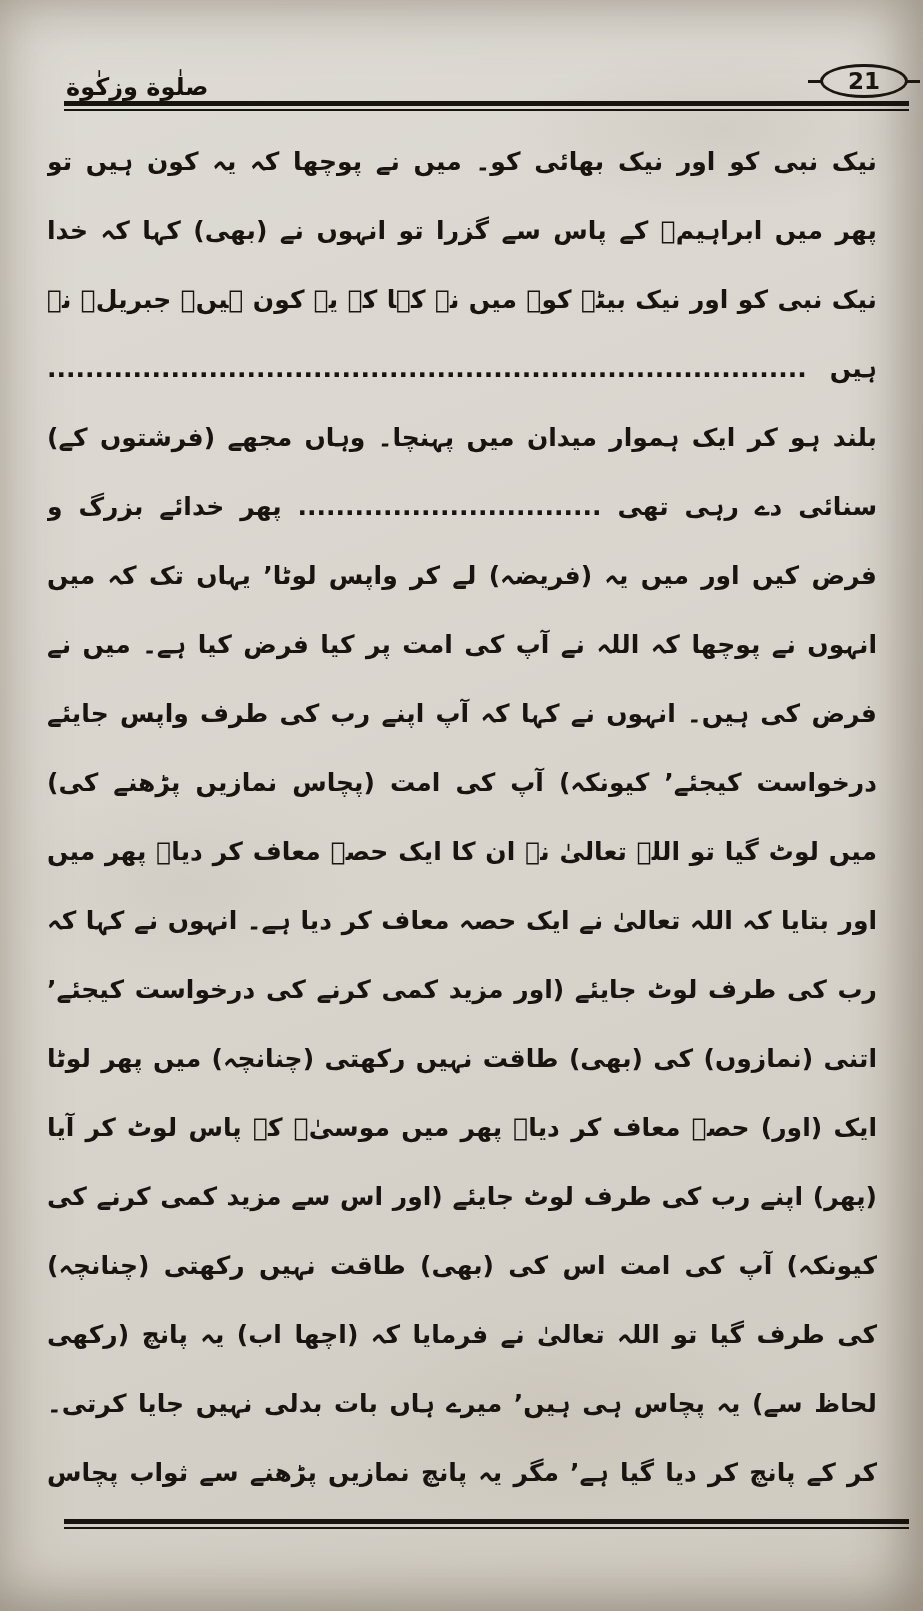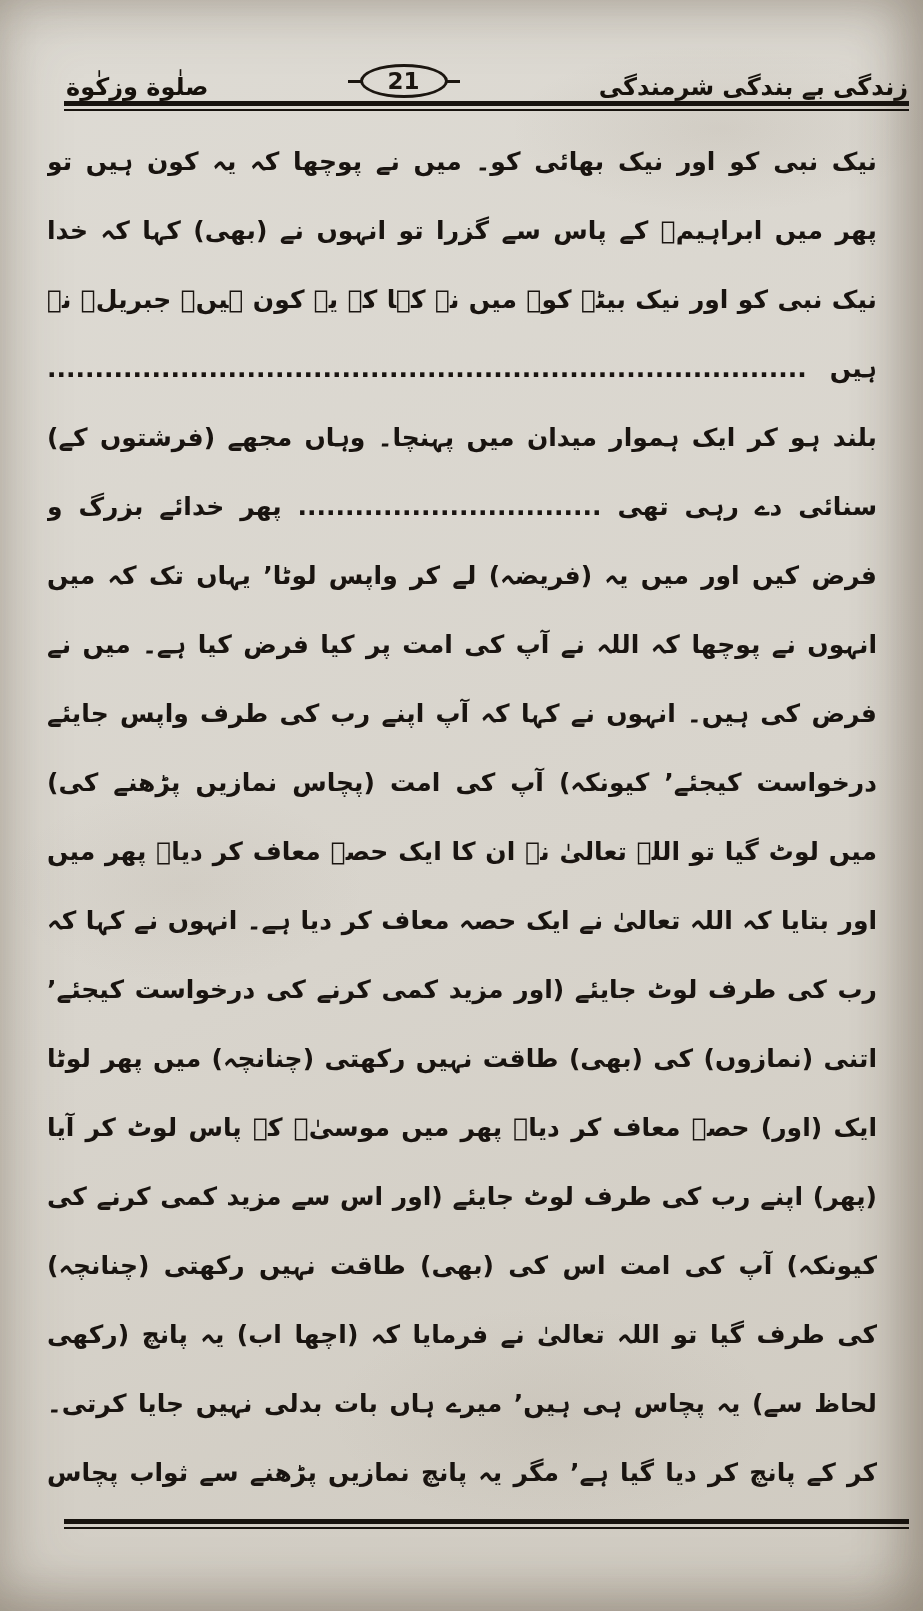--- a/index.html
+++ b/index.html
@@ -61,21 +61,20 @@
     color:#191410;
     letter-spacing:0.2px;
   }
 </style>
 </head>
 <body>
 
 <div class="page">
 
   <div class="header">
-    <div class="header-title">زندگی بے بندگی شرمندگی</div>
     <div class="page-number-oval">
       <span class="oval-tail tail-l"></span>
       <span>21</span>
       <span class="oval-tail tail-r"></span>
     </div>
     <div class="header-title">صلٰوة وزکٰوة</div>
   </div>
 
   <div class="rule rule-top">
     <div class="thick"></div>

